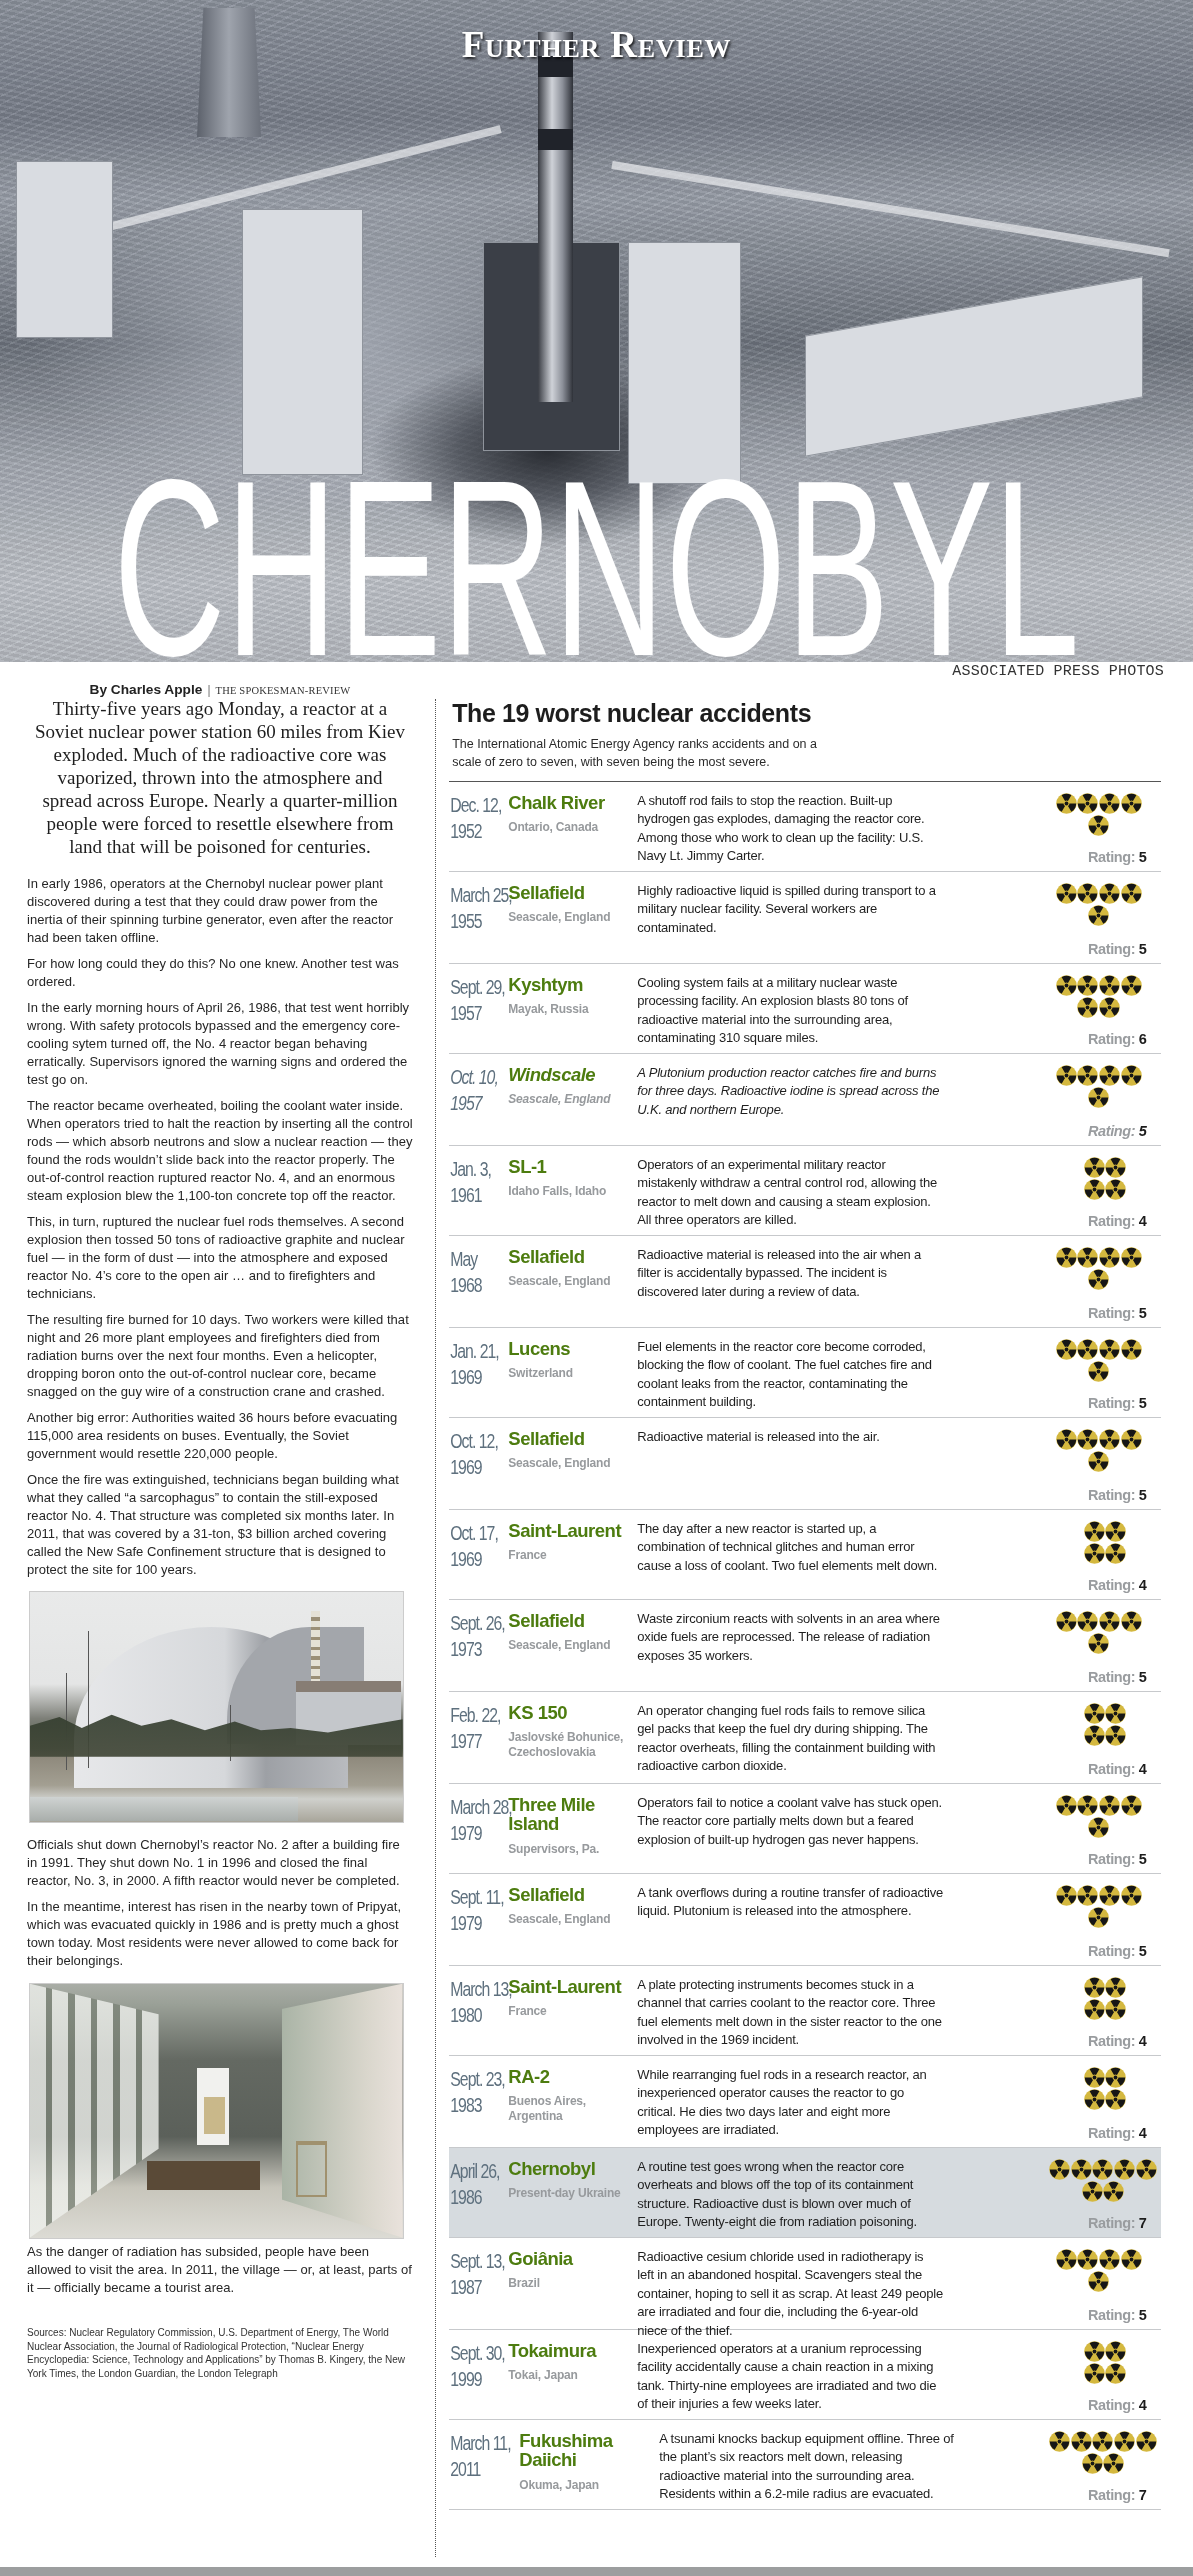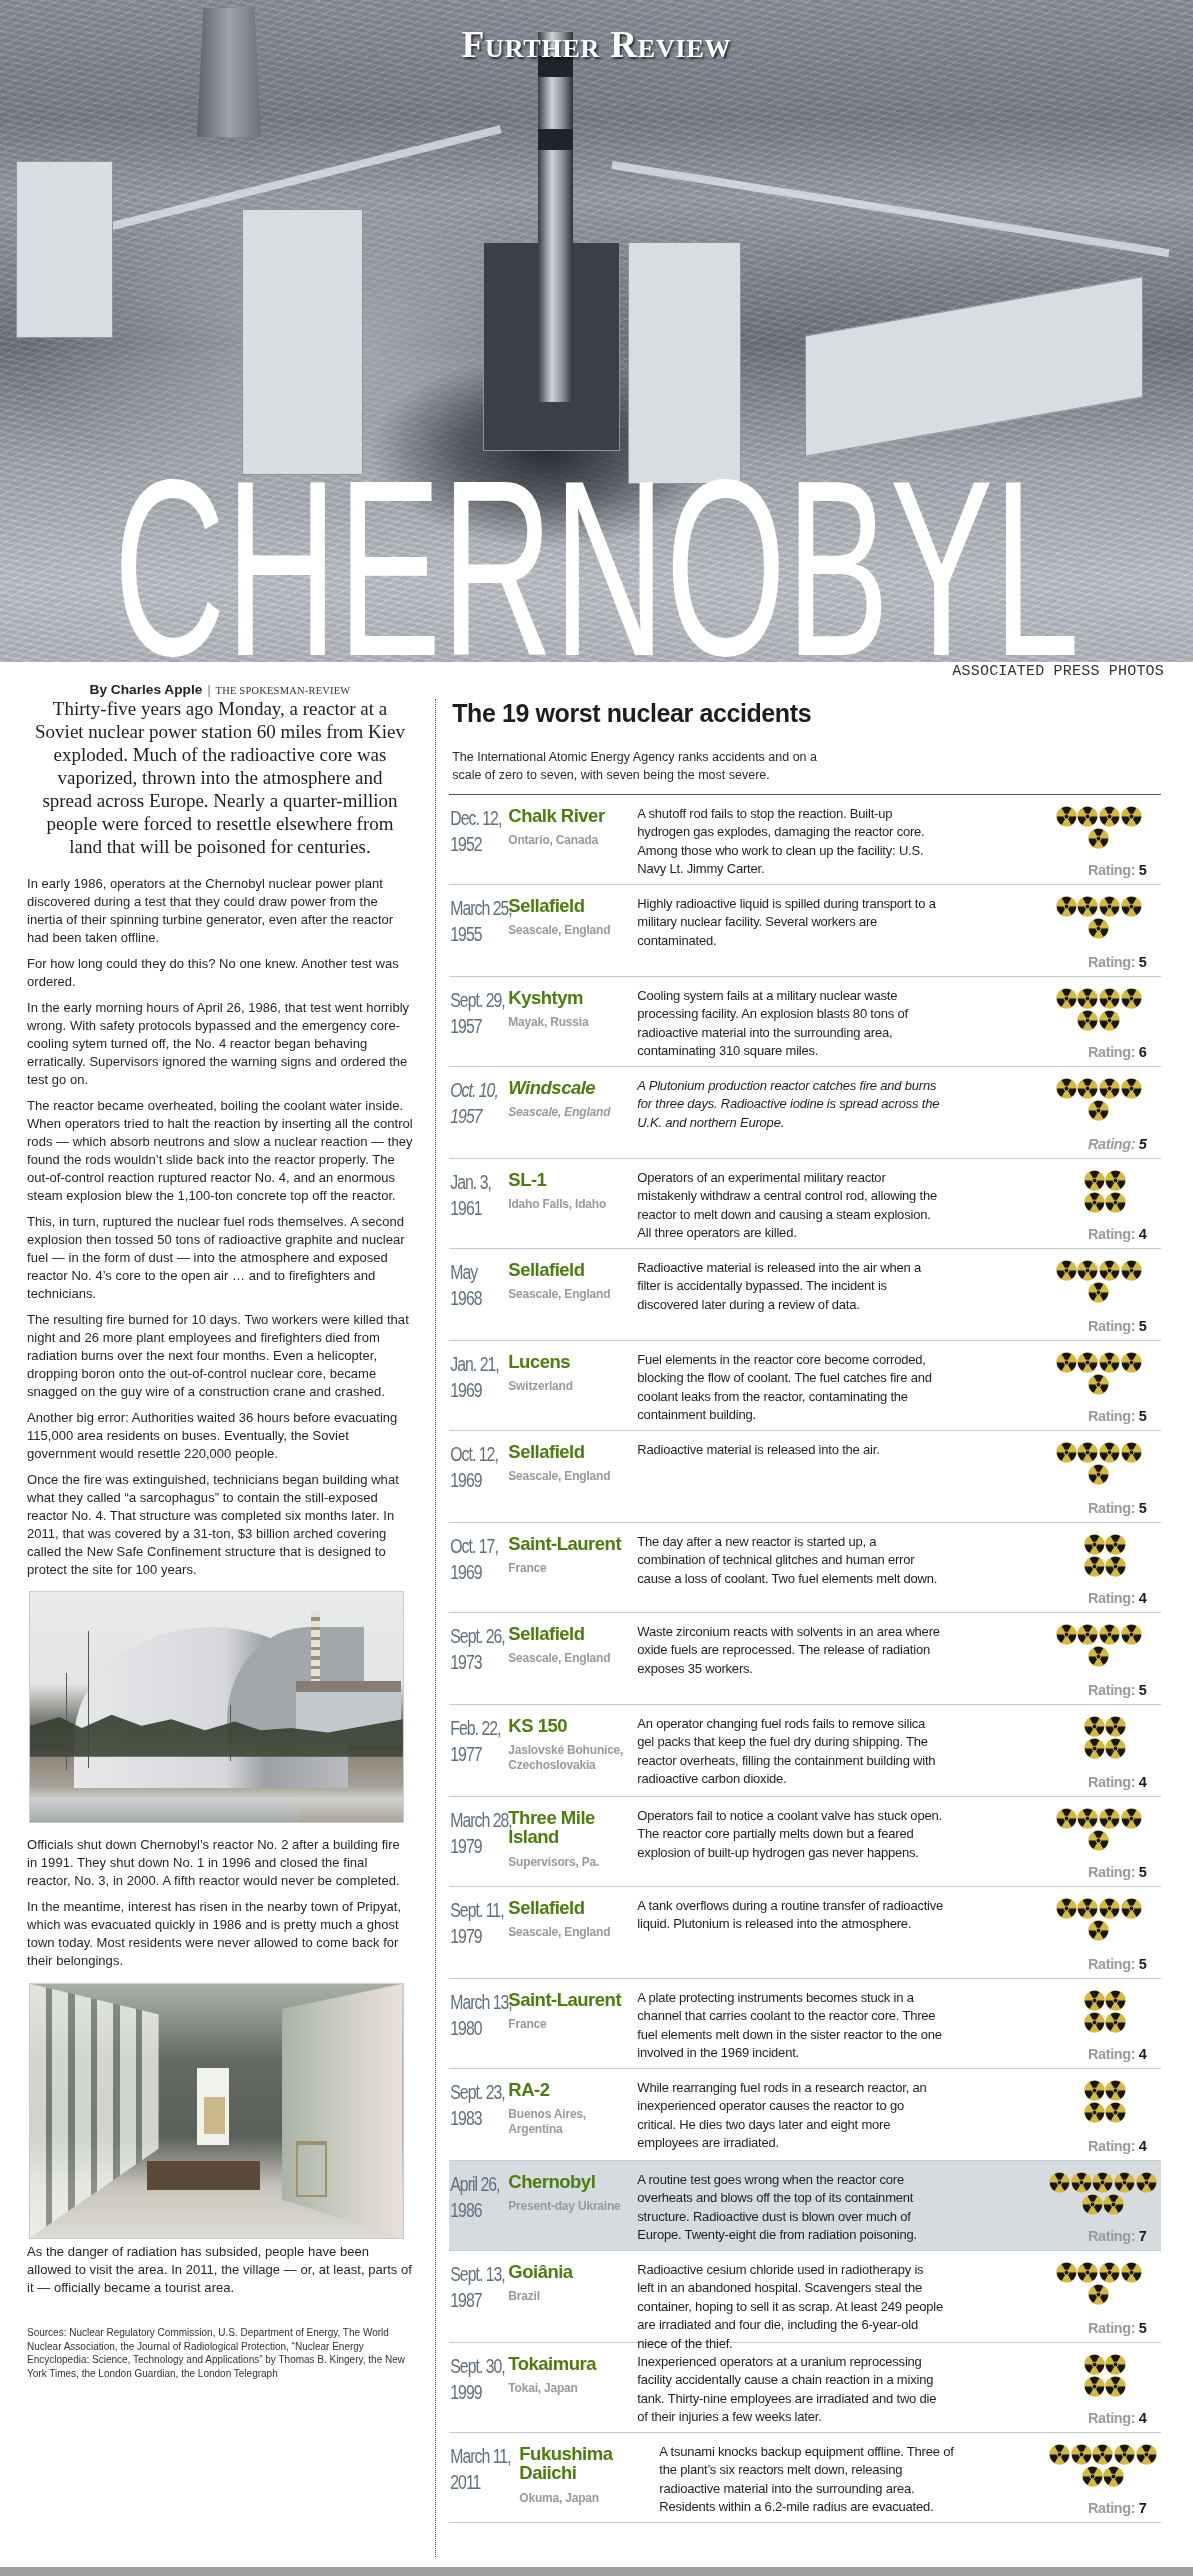--- a/index.html
+++ b/index.html
@@ -60,21 +60,21 @@
   .photo-pripyat .chair { position: absolute; left: 266px; top: 157px; width: 31px; height: 56px; border: 2.4px solid #a0916e; border-top-width: 4.8px; }
   .sources { margin-top: 29px; font-size: 10px; line-height: 13.5px; color: #333; }
 
   
   .col-divider { position: absolute; left: 435px; top: 699px; height: 1896px; border-left: 1.6px dotted #555; }
   .col-divider.short { height: 1858px; }
 
   
   .right-col { position: absolute; left: 449px; top: 694px; width: 712px; }
   .table-title { font-family: "Liberation Sans", sans-serif; font-weight: bold; font-size: 25px; color: #1d1d1d; letter-spacing: -0.4px; margin-top: 4.8px; margin-left: 3.2px; }
-  .table-intro { margin-top: 21px; margin-left: 3.2px; font-size: 12.5px; line-height: 17.7px; color: #2b2b2b; width: 370px; font-family: "Liberation Sans", sans-serif; font-stretch: condensed; }
+  .table-intro { margin-top: 8px; margin-left: 3.2px; font-size: 12.5px; line-height: 17.7px; color: #2b2b2b; width: 370px; font-family: "Liberation Sans", sans-serif; font-stretch: condensed; }
   .rows { margin-top: 9.7px; border-top: 1.6px solid #555; }
   .row { position: relative; border-bottom: 1.6px solid #c7c9cc; display: flex; }
   .row.highlight { background: #d6dbdf; }
   .row .date { width: 52px; padding-top: 11.3px; padding-left: 1.6px; font-size: 19.3px; line-height: 26px; color: #5e707e; letter-spacing: -1.2px; font-family: "Liberation Sans", sans-serif; width: 77px; flex: none; transform: scaleX(0.82); transform-origin: left; }
   .row .name-block { width: 121px; flex: none; padding-top: 11.3px; margin-left: -17.7px; }
   .row .name { font-weight: bold; font-size: 18.5px; line-height: 19.3px; color: #4d7c0f; letter-spacing: -0.5px; }
   .row .place { font-weight: bold; font-size: 12px; line-height: 14.5px; color: #979a9d; margin-top: 8px; letter-spacing: -0.2px; }
   .row .desc { width: 306px; flex: none; padding-top: 9.7px; margin-left: 8px; font-size: 13px; line-height: 18.5px; color: #1f1f1f; letter-spacing: -0.2px; }
   .row .rating-block { flex: 1; position: relative; }
   .icons { position: absolute; right: 17.7px; top: 11.3px; width: 89px; display: flex; flex-wrap: wrap; justify-content: center; gap: 0.8px 0.8px; }

